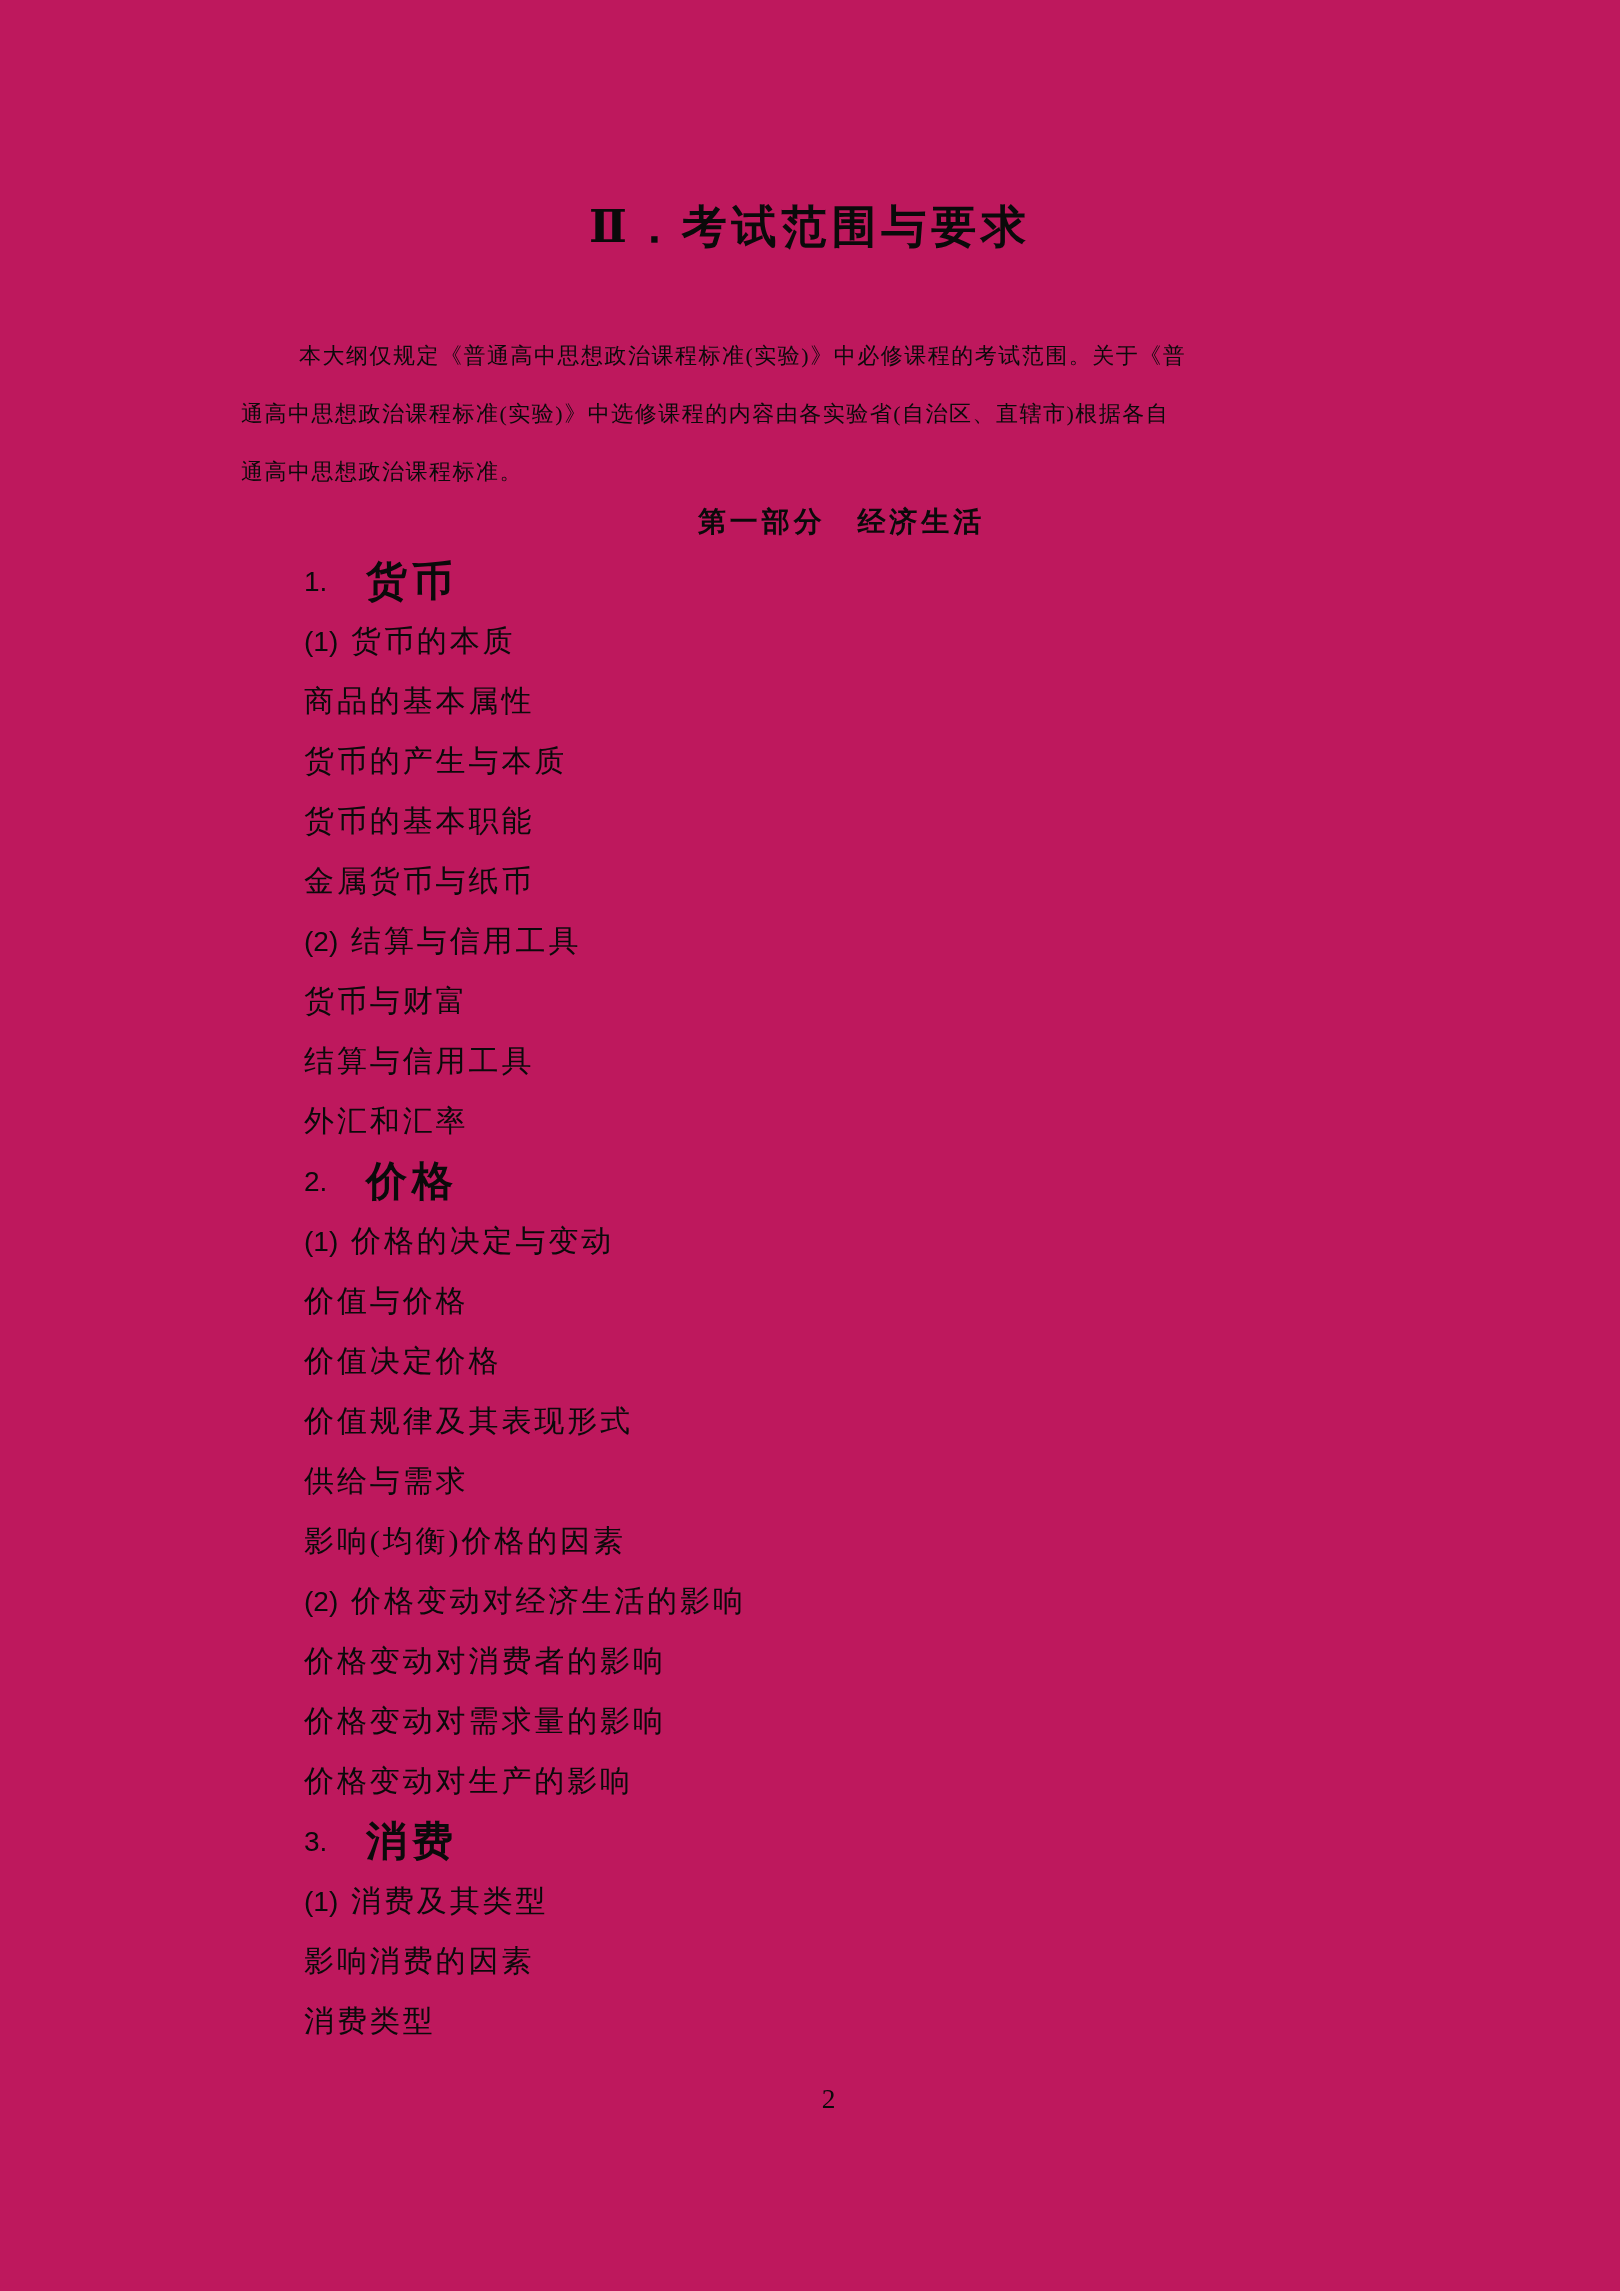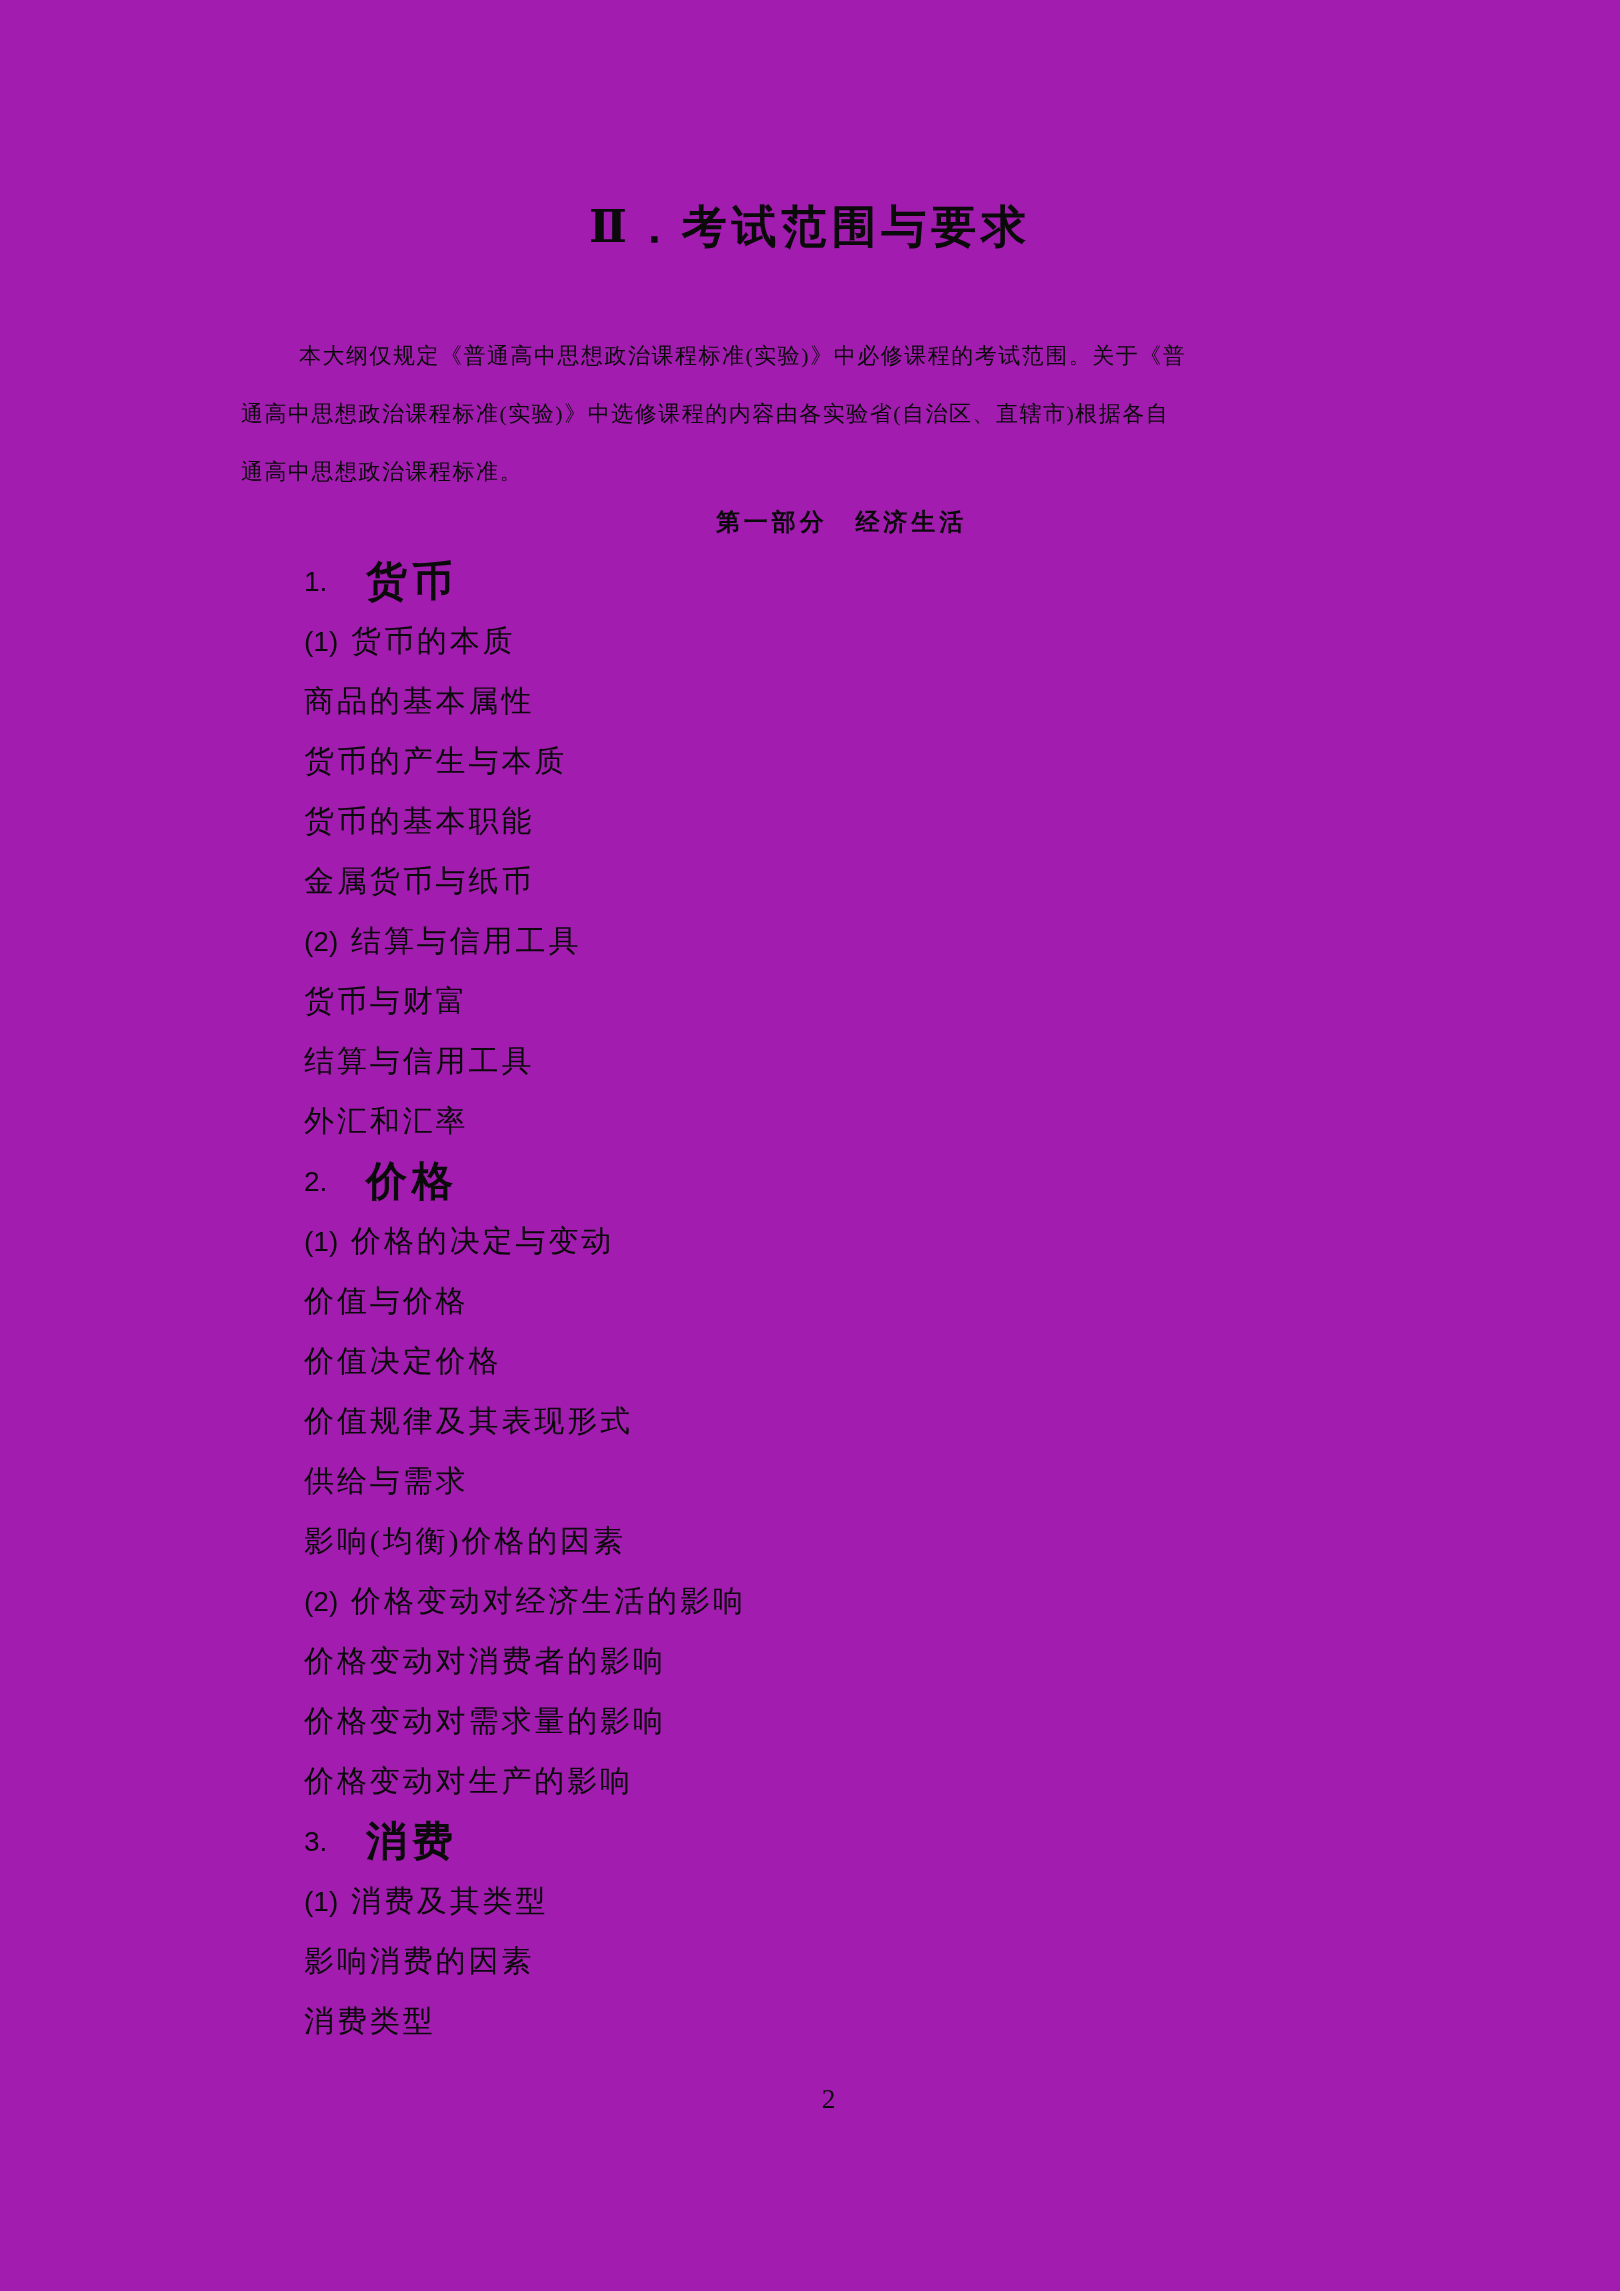--- a/index.html
+++ b/index.html
@@ -1,20 +1,20 @@
 <!DOCTYPE html>
 <html><head>
 <meta charset="utf-8">
 <style>
   html,body { margin:0; padding:0; background:#888; }
   .page {
     position:relative;
     width:1620px; height:2292px;
     margin:0 auto;
-    background:#a21caf;
+    background:#be185d;
     color:#0a0a0a;
     font-family:"Liberation Serif","DejaVu Serif",serif;
     overflow:hidden;
   }
   .doc-title {
     margin:0;
     padding-top:193px;
     line-height:69px;
     text-align:center;
     font-size:45px;
@@ -27,21 +27,21 @@
   }
   .intro-line {
     line-height:58px;
     font-size:22px;
     letter-spacing:1.5px;
     white-space:nowrap;
   }
   .intro-line.indent { text-indent:58px; }
   .section-heading {
     line-height:41px;
-    font-size:24px;
+    font-size:28px;
     font-weight:700;
     letter-spacing:3.9px;
     text-align:center;
     text-indent:63px;
     font-family:"Liberation Sans","DejaVu Sans",sans-serif;
     white-space:nowrap;
   }
   .outline {
     margin-top:9.8px;
     padding-left:304px;

